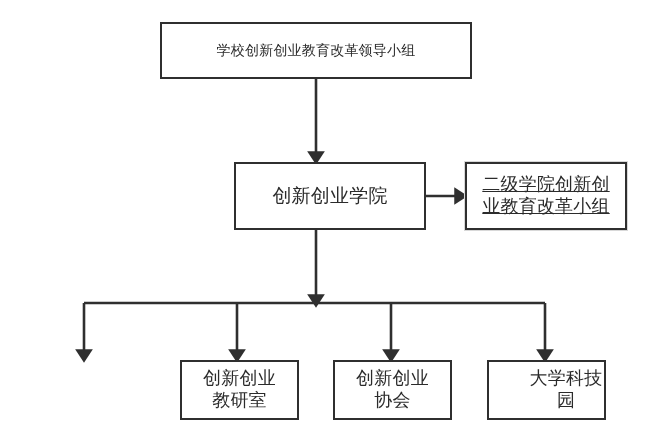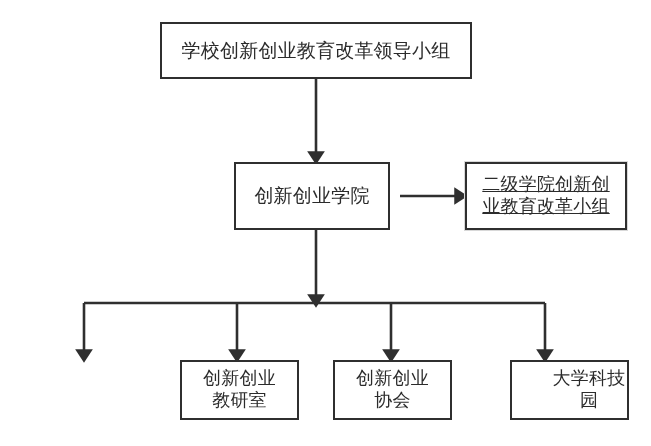--- a/index.html
+++ b/index.html
@@ -42,27 +42,27 @@
     display: block;
     width: 100%;
     white-space: pre-line;
   }
   
   #node-top {
     left: 160px;
     top: 22px;
     width: 312px;
     height: 57px;
-    font-size: 19px;
+    font-size: 14px;
   }
   
   #node-college {
     left: 234px;
     top: 162px;
-    width: 156px;
+    width: 192px;
     height: 68px;
     font-size: 19px;
   }
   
   #node-secondary {
     left: 465px;
     top: 162px;
     width: 162px;
     height: 68px;
     font-size: 18px;
@@ -73,21 +73,21 @@
   
   .leaf {
     top: 360px;
     width: 119px;
     height: 60px;
     font-size: 18px;
   }
   #node-office   { left: 25px; }
   #node-teaching { left: 180px; }
   #node-assoc    { left: 333px; }
-  #node-park     { left: 510px; padding-left: 39px; }
+  #node-park     { left: 487px; padding-left: 39px; }
 </style>
 </head>
 <body>
 
 <div id="canvas">
 
   <svg id="edges" viewBox="0 0 651 446" xmlns="http://www.w3.org/2000/svg">
     <defs>
       <marker id="ah-down" markerWidth="10" markerHeight="10" refX="2.2" refY="5" orient="auto" markerUnits="strokeWidth">
         <path d="M0,1.6 L5.2,5 L0,8.4 z" fill="#2f2f2f"></path>

